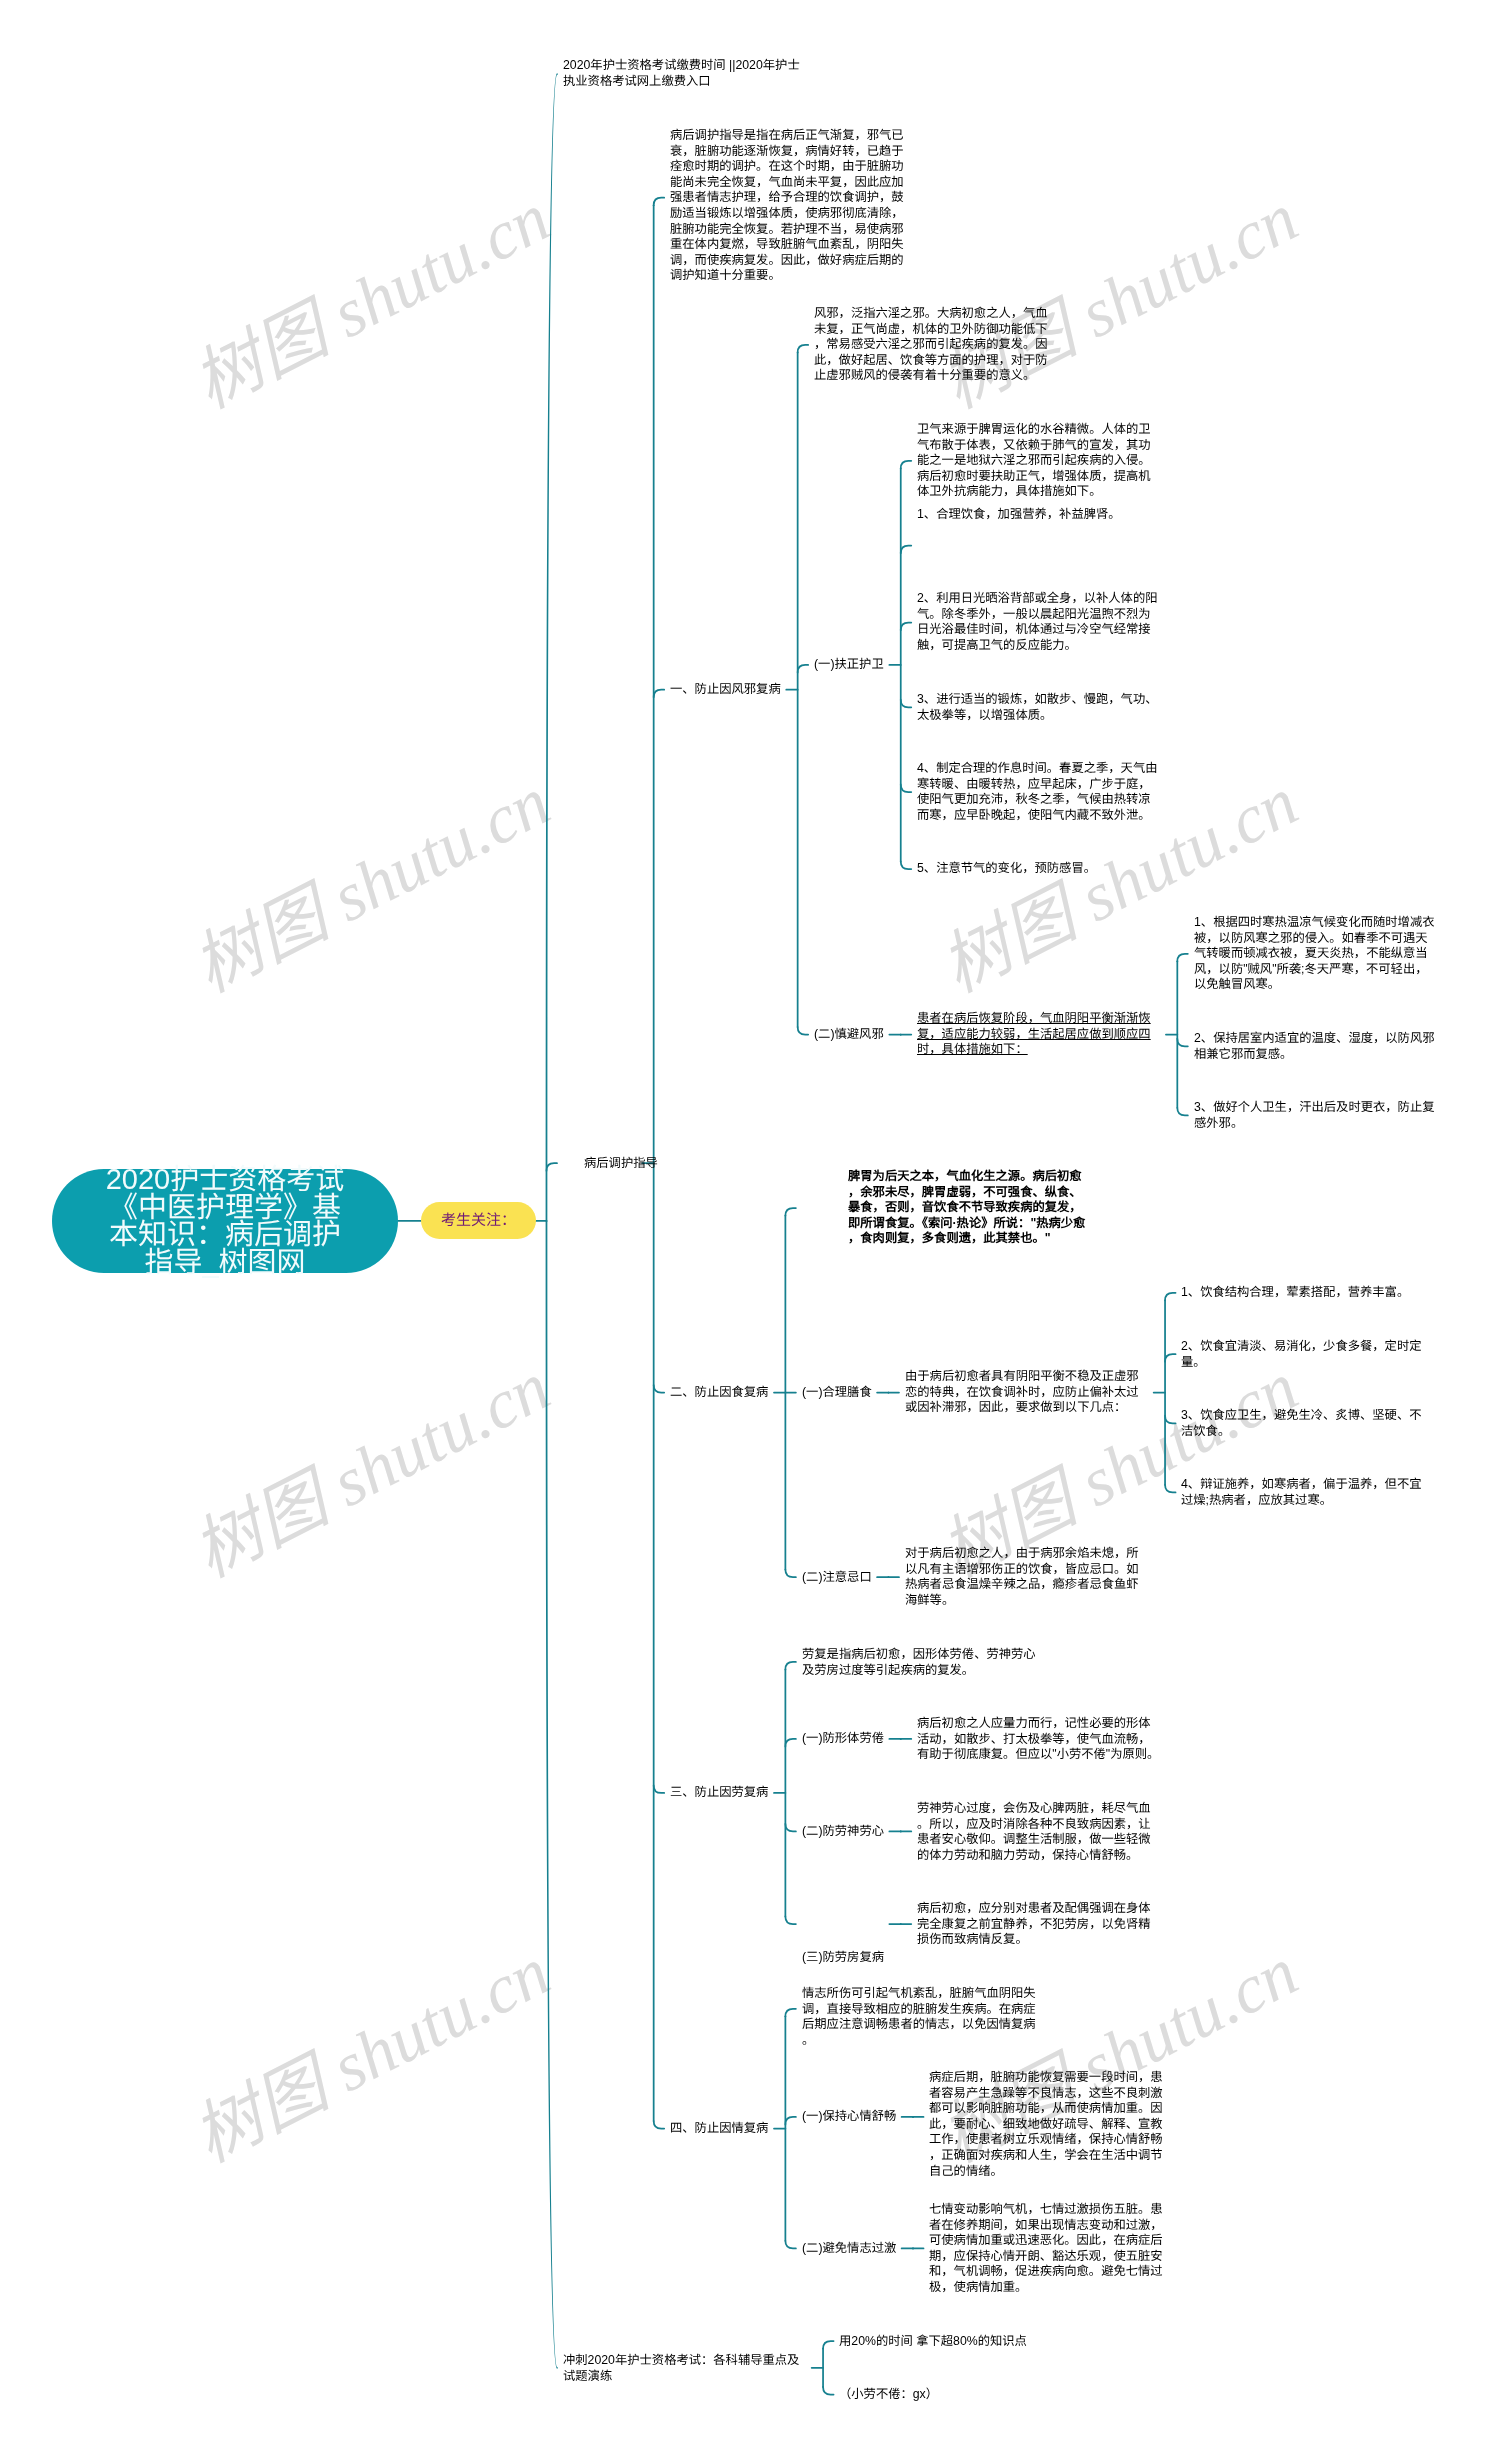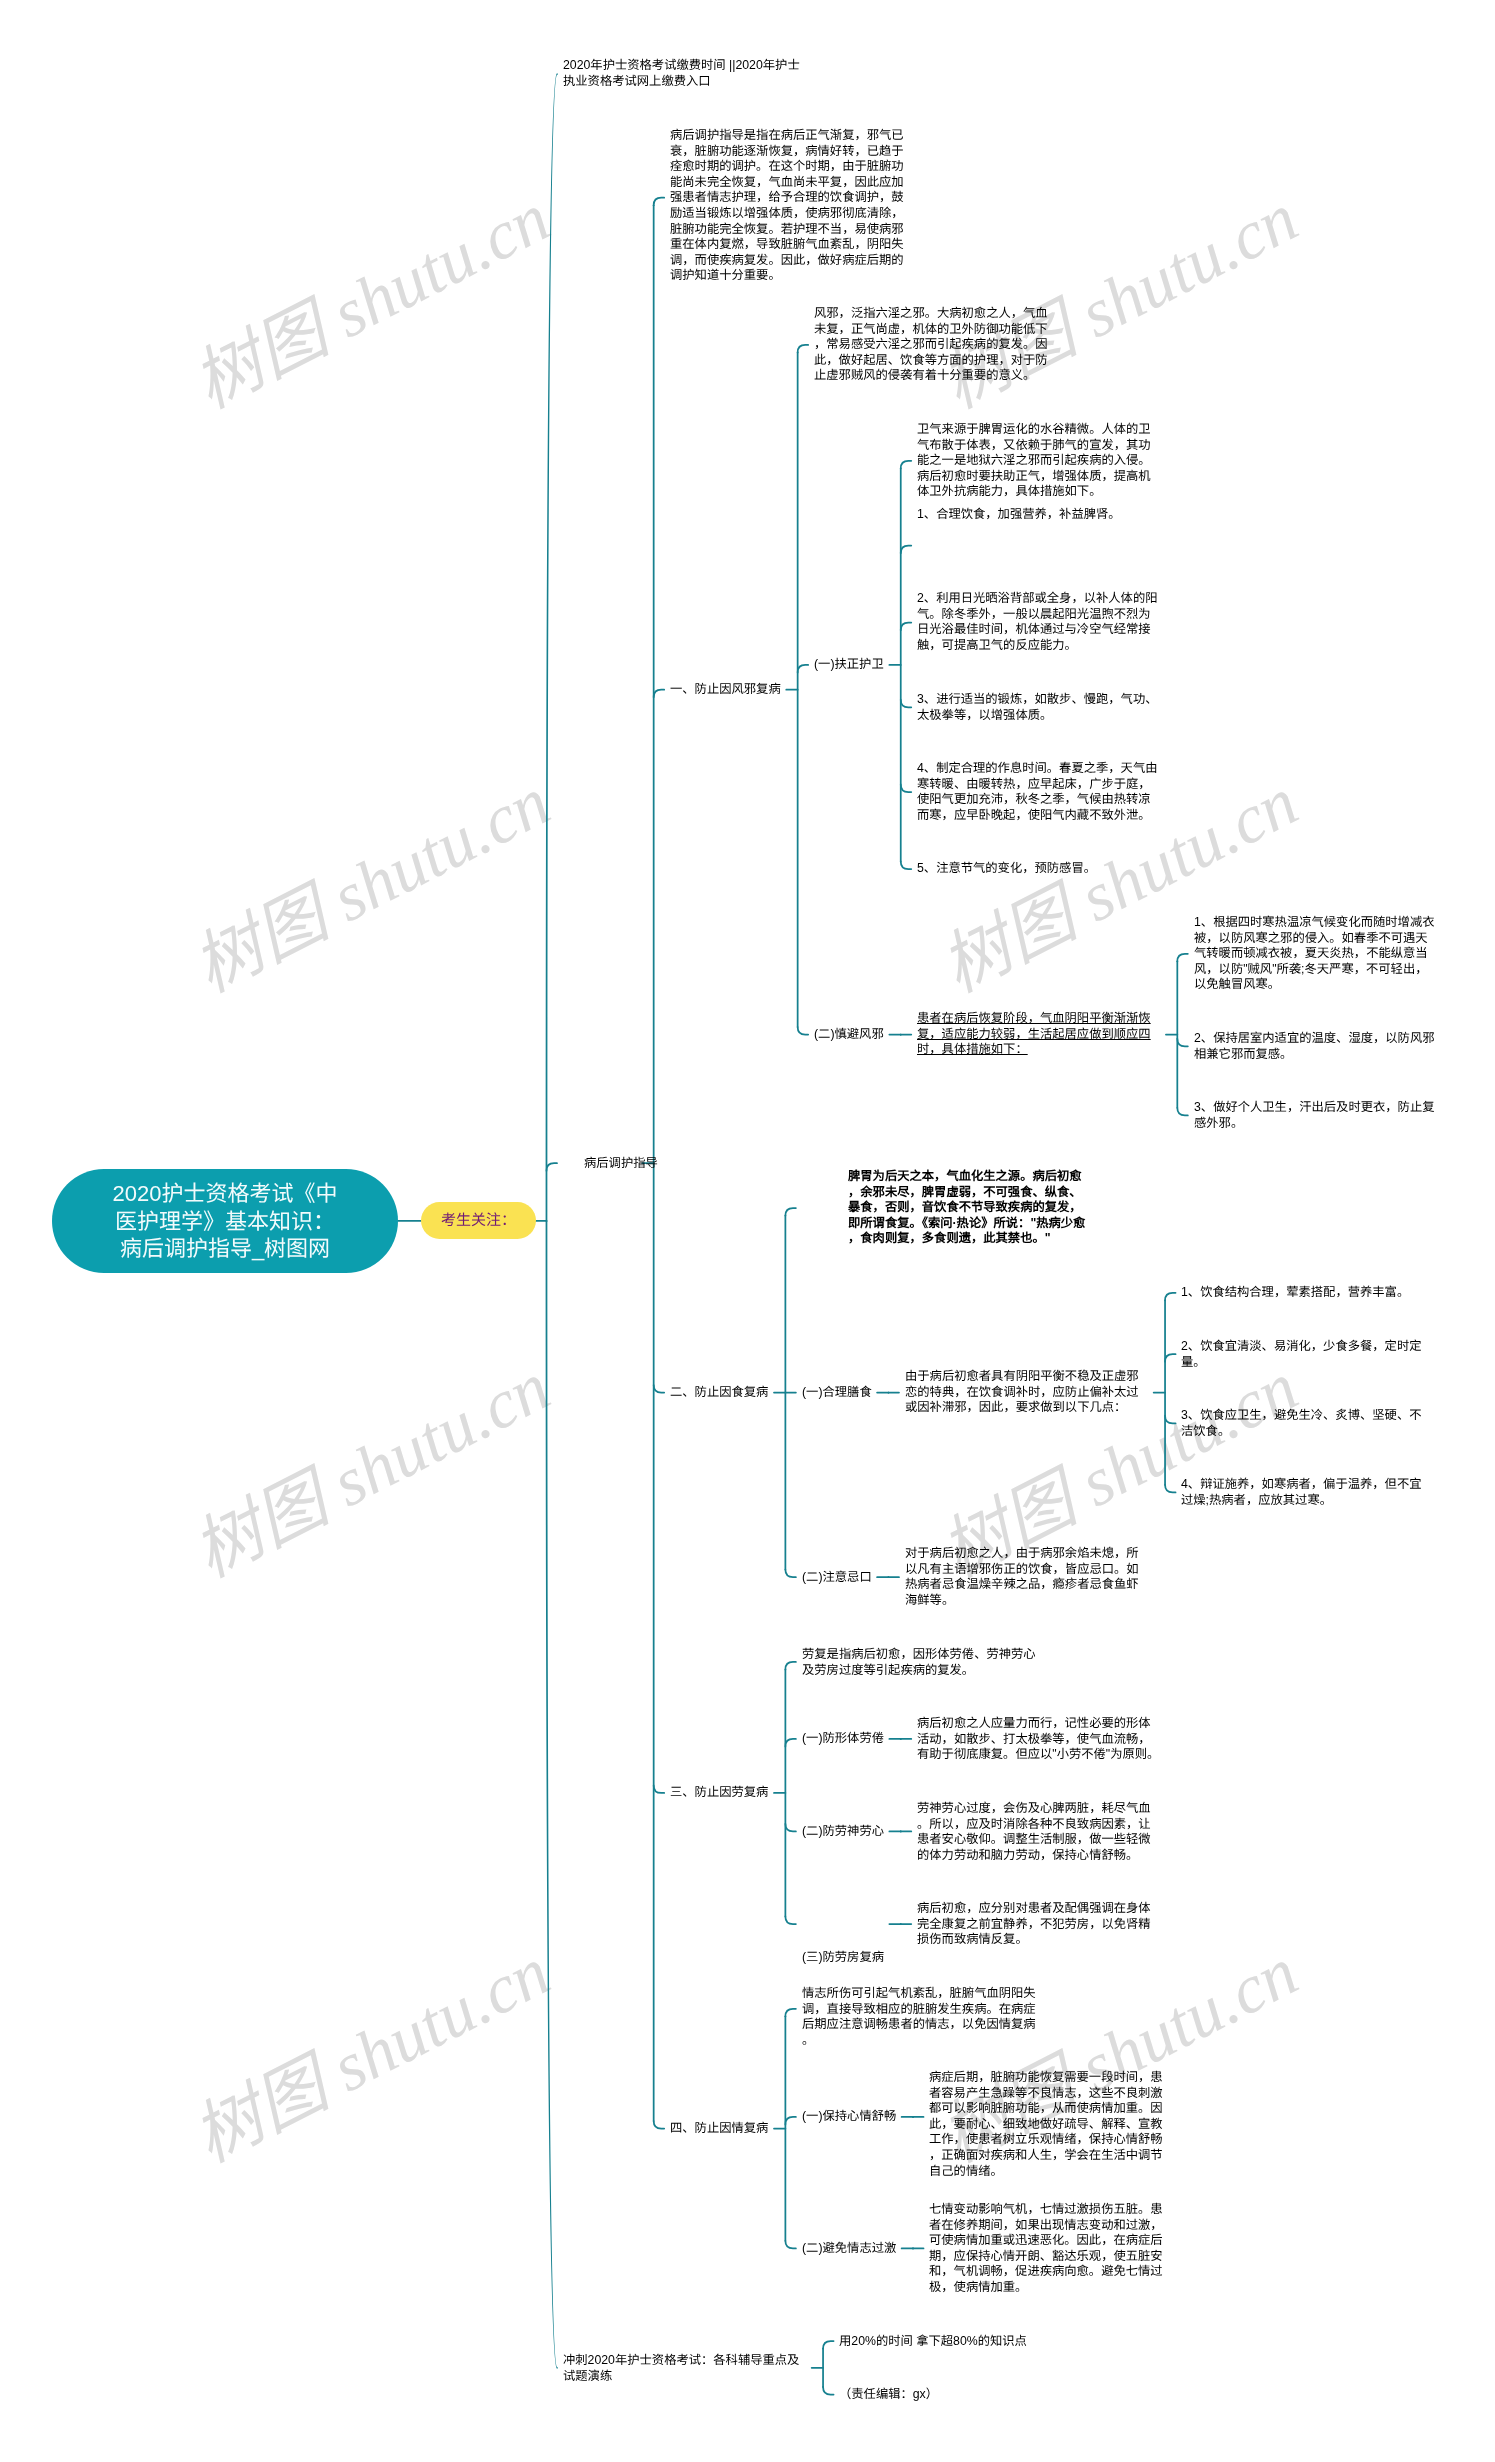--- a/index.html
+++ b/index.html
@@ -11,21 +11,21 @@
               pointer-events:none;z-index:1;overflow:hidden;}
   .wm{position:absolute;white-space:nowrap;color:#dcdcdc;
       font-family:"Liberation Serif",serif;font-style:italic;
       transform-origin:left top;}
   #links{position:absolute;left:0;top:0;z-index:2;}
   #nodes{position:absolute;left:0;top:0;width:1496px;height:2462px;z-index:3;
          transform:translateZ(0);}
   .node{position:absolute;color:#000000;font-size:12.3px;line-height:15.6px;
         line-break:anywhere;-webkit-font-smoothing:antialiased;}
   #rootNode{position:absolute;background:#0c9eae;color:#f2fbfc;border-radius:53px;
-            text-align:center;font-size:22px;line-height:27.5px;
+            text-align:center;font-size:29px;line-height:27.5px;
             display:flex;align-items:center;justify-content:center;box-sizing:border-box;
             transform:translateZ(0);}
   #rootNode span{display:block;width:240px;will-change:transform;}
   #badgeNode span{display:block;will-change:transform;}
   #badgeNode{position:absolute;background:#fae252;color:#701a75;border-radius:20px;
              font-size:15px;line-height:18.7px;display:flex;align-items:center;
              justify-content:center;box-sizing:border-box;white-space:nowrap;
              transform:translateZ(0);}
 </style>
 </head>
@@ -167,16 +167,16 @@
       <div class="node" style="max-width: 245px; left: 802px; top: 1917px; margin-top: 33px;">(三)防劳房复病</div>
       <div class="node" style="max-width: 245px; left: 917px; top: 1901px;">病后初愈，应分别对患者及配偶强调在身体完全康复之前宜静养，不犯劳房，以免肾精损伤而致病情反复。</div>
       <div class="node" style="max-width: 245px; left: 670px; top: 2121px;">四、防止因情复病</div>
       <div class="node" style="max-width: 245px; left: 802px; top: 1986px;">情志所伤可引起气机紊乱，脏腑气血阴阳失调，直接导致相应的脏腑发生疾病。在病症后期应注意调畅患者的情志，以免因情复病。</div>
       <div class="node" style="max-width: 245px; left: 802px; top: 2109px;">(一)保持心情舒畅</div>
       <div class="node" style="max-width: 245px; left: 929px; top: 2070px;">病症后期，脏腑功能恢复需要一段时间，患者容易产生急躁等不良情志，这些不良刺激都可以影响脏腑功能，从而使病情加重。因此，要耐心、细致地做好疏导、解释、宣教工作，使患者树立乐观情绪，保持心情舒畅，正确面对疾病和人生，学会在生活中调节自己的情绪。</div>
       <div class="node" style="max-width: 245px; left: 802px; top: 2241px;">(二)避免情志过激</div>
       <div class="node" style="max-width: 245px; left: 929px; top: 2202px;">七情变动影响气机，七情过激损伤五脏。患者在修养期间，如果出现情志变动和过激，可使病情加重或迅速恶化。因此，在病症后期，应保持心情开朗、豁达乐观，使五脏安和，气机调畅，促进疾病向愈。避免七情过极，使病情加重。</div>
       <div class="node" style="max-width: 245px; left: 563px; top: 2353px;">冲刺2020年护士资格考试：各科辅导重点及试题演练</div>
       <div class="node" style="max-width: 245px; left: 839px; top: 2334px;">用20%的时间 拿下超80%的知识点</div>
-      <div class="node" style="max-width: 245px; left: 839px; top: 2387px;">（责任编辑：gx）</div>
+      <div class="node" style="max-width: 245px; left: 839px; top: 2387px;">（小劳不倦：gx）</div>
     </div>
 </div>
 
 
 </body></html>

